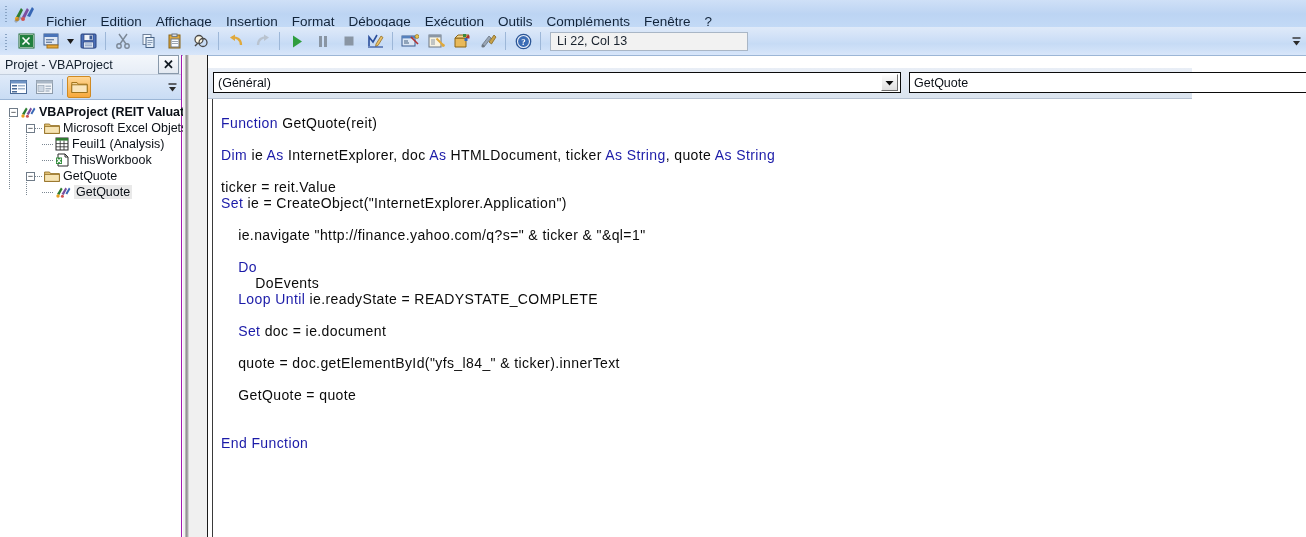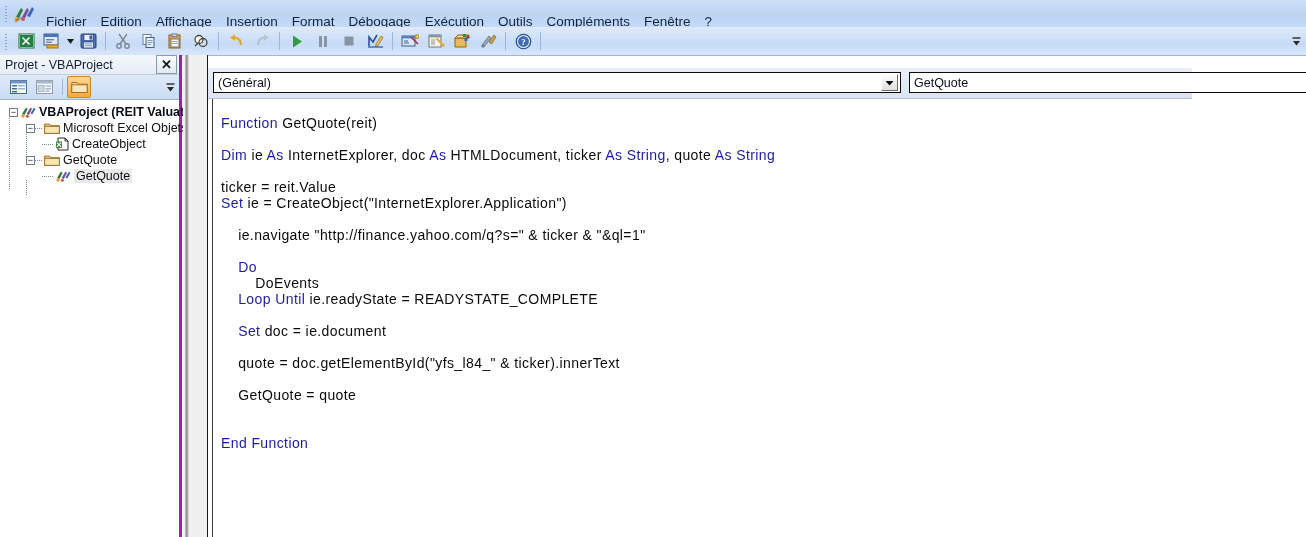--- a/index.html
+++ b/index.html
@@ -45,21 +45,21 @@
     height:19px;width:198px;background:#f2f2f2;border:1px solid #a9b6c6;
     font-size:12.5px;color:#17202c;display:flex;align-items:center;padding-left:6px;
     margin-left:5px;box-sizing:border-box;
   }
   .tb-overflow{margin-left:auto;margin-right:4px;width:11px;height:22px;
     display:flex;flex-direction:column;align-items:center;justify-content:center;}
 
   
   .proj{
     position:absolute;left:0;top:55px;width:182px;height:482px;
-    background:#ffffff;border-right:3px solid #a21caf;box-sizing:border-box;text-align:right;
+    background:#ffffff;border-right:1px solid #a21caf;box-sizing:border-box;text-align:right;
   }
   .proj-title{
     height:19px;background:linear-gradient(to bottom,#f4f7fb,#e6edf6);
     display:flex;align-items:center;padding-left:5px;
     font-size:12.5px;color:#14202e;border-bottom:1px solid #c3cedd;
   }
   .proj-close{
     margin-left:auto;margin-right:2px;width:19px;height:17px;
     display:flex;align-items:center;justify-content:center;
     border:1px solid #8899ab;background:linear-gradient(to bottom,#fbfcfe,#e3e9f1);
@@ -300,20 +300,21 @@
     </div>
     <div class="tb-sep"></div>
     <div class="tb-btn">
       <svg width="17" height="17" viewBox="0 0 17 17">
         <circle cx="8.5" cy="8.5" r="7.2" fill="#e8eef8" stroke="#2a5596" stroke-width="1.3"></circle>
         <circle cx="8.5" cy="8.5" r="5.4" fill="#3b6cb5"></circle>
         <text x="8.5" y="12.3" font-family="Liberation Serif, serif" font-size="9" font-weight="bold" fill="#fff" text-anchor="middle">?</text>
       </svg>
     </div>
     <div class="tb-sep"></div>
+    <div class="tb-status">Li 22, Col 13</div>
     <div class="tb-overflow">
       <svg width="9" height="11" viewBox="0 0 9 11">
         <path d="M0.5 2 L8.5 2" stroke="#2b2b2b" stroke-width="1.4"></path>
         <path d="M1 5 L8 5 L4.5 9.5 Z" fill="#2b2b2b"></path>
       </svg>
     </div>
   </div>
 
   <div class="proj">
     <div class="proj-title">
@@ -385,32 +386,43 @@
         <div class="dots" style="width:7px;"></div>
         <div class="ticon">
           <svg width="16" height="13" viewBox="0 0 16 13">
             <path d="M0.6 2 L5.5 2 L6.6 3.6 L15.4 3.6 L15.4 11.4 L0.6 11.4 Z" fill="#e8c97d" stroke="#8a6417" stroke-width="0.8"></path>
             <path d="M0.6 4.4 L15.4 4.4 L15.4 11.4 L0.6 11.4 Z" fill="#f6e4b4" stroke="#8a6417" stroke-width="0.8"></path>
           </svg>
         </div>
         <div class="tlabel">Microsoft Excel Objets</div>
       </div>
 
+      <div class="tnode" style="padding-left:38px;">
+        <div class="dots" style="width:11px;"></div>
+        <div class="ticon">
+          <svg width="14" height="14" viewBox="0 0 14 14">
+            <rect x="1" y="1" width="12" height="12" fill="#ffffff" stroke="#2a2a2a"></rect>
+            <rect x="1" y="1" width="12" height="2.6" fill="#2f7d32"></rect>
+            <path d="M5.2 3.6 L5.2 13 M9 3.6 L9 13 M1 6.6 L13 6.6 M1 9.8 L13 9.8" stroke="#2a2a2a" stroke-width="0.8"></path>
+          </svg>
+        </div>
+        <div class="tlabel">Feuil1 (Analysis)</div>
+      </div>
 
       <div class="tnode" style="padding-left:38px;">
         <div class="dots" style="width:11px;"></div>
         <div class="ticon">
           <svg width="14" height="14" viewBox="0 0 14 14">
             <path d="M3 1 L10 1 L13 4 L13 13 L3 13 Z" fill="#ffffff" stroke="#2a2a2a"></path>
             <path d="M10 1 L10 4 L13 4" fill="none" stroke="#2a2a2a"></path>
             <path d="M1 4.5 L7 4.5 L7 11 L1 11 Z" fill="#2f8a38"></path>
             <path d="M2 5.6 L6 9.9 M6 5.6 L2 9.9" stroke="#fff" stroke-width="1.2"></path>
           </svg>
         </div>
-        <div class="tlabel">CreateObject</div>
+        <div class="tlabel">ThisWorkbook</div>
       </div>
 
       <div class="tnode" style="padding-left:22px;">
         <div class="tbox">−</div>
         <div class="dots" style="width:7px;"></div>
         <div class="ticon">
           <svg width="16" height="13" viewBox="0 0 16 13">
             <path d="M0.6 2 L5.5 2 L6.6 3.6 L15.4 3.6 L15.4 11.4 L0.6 11.4 Z" fill="#e8c97d" stroke="#8a6417" stroke-width="0.8"></path>
             <path d="M0.6 4.4 L15.4 4.4 L15.4 11.4 L0.6 11.4 Z" fill="#f6e4b4" stroke="#8a6417" stroke-width="0.8"></path>
           </svg>

